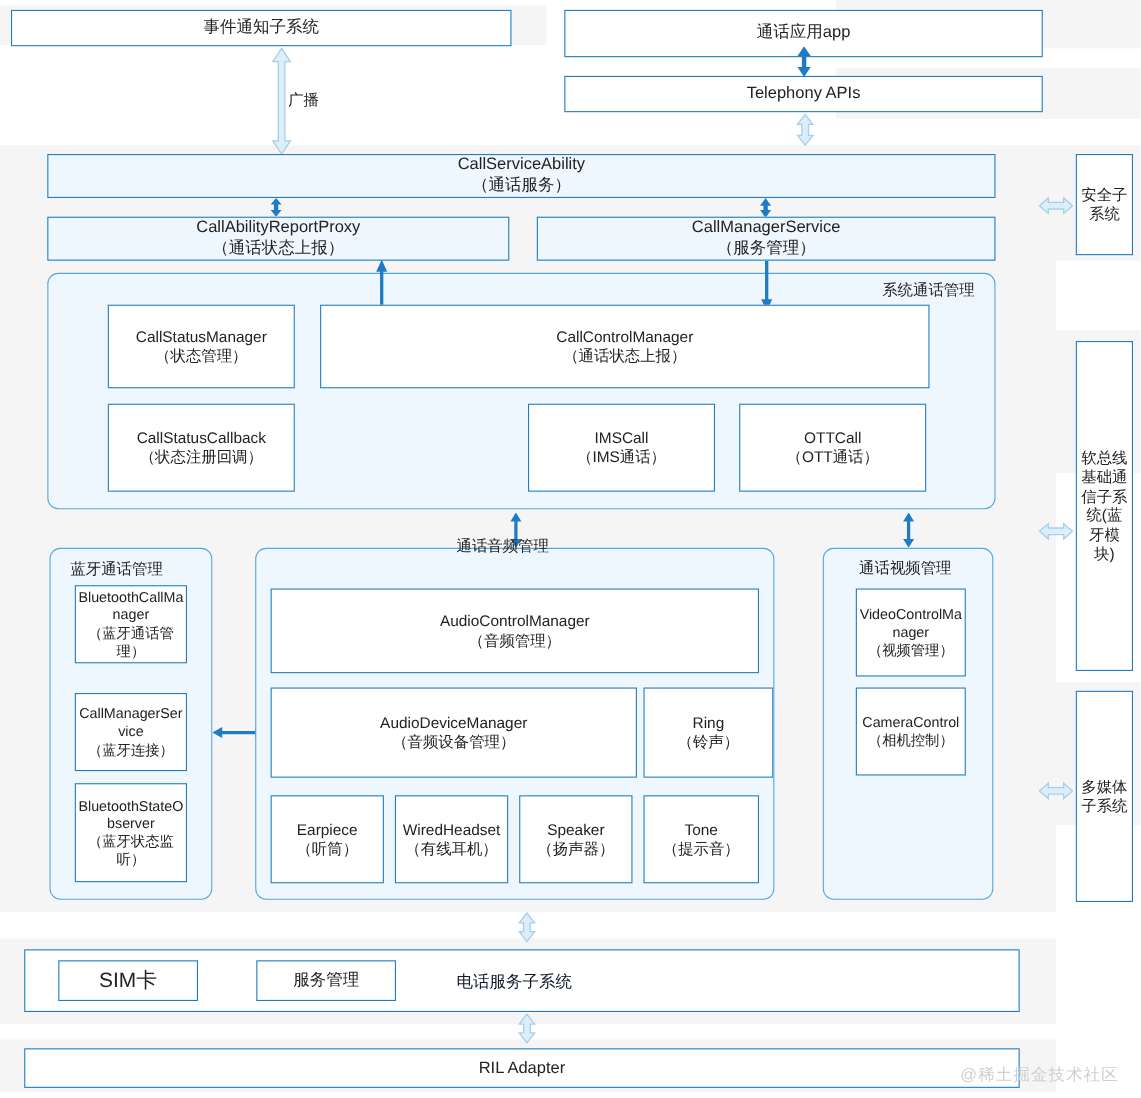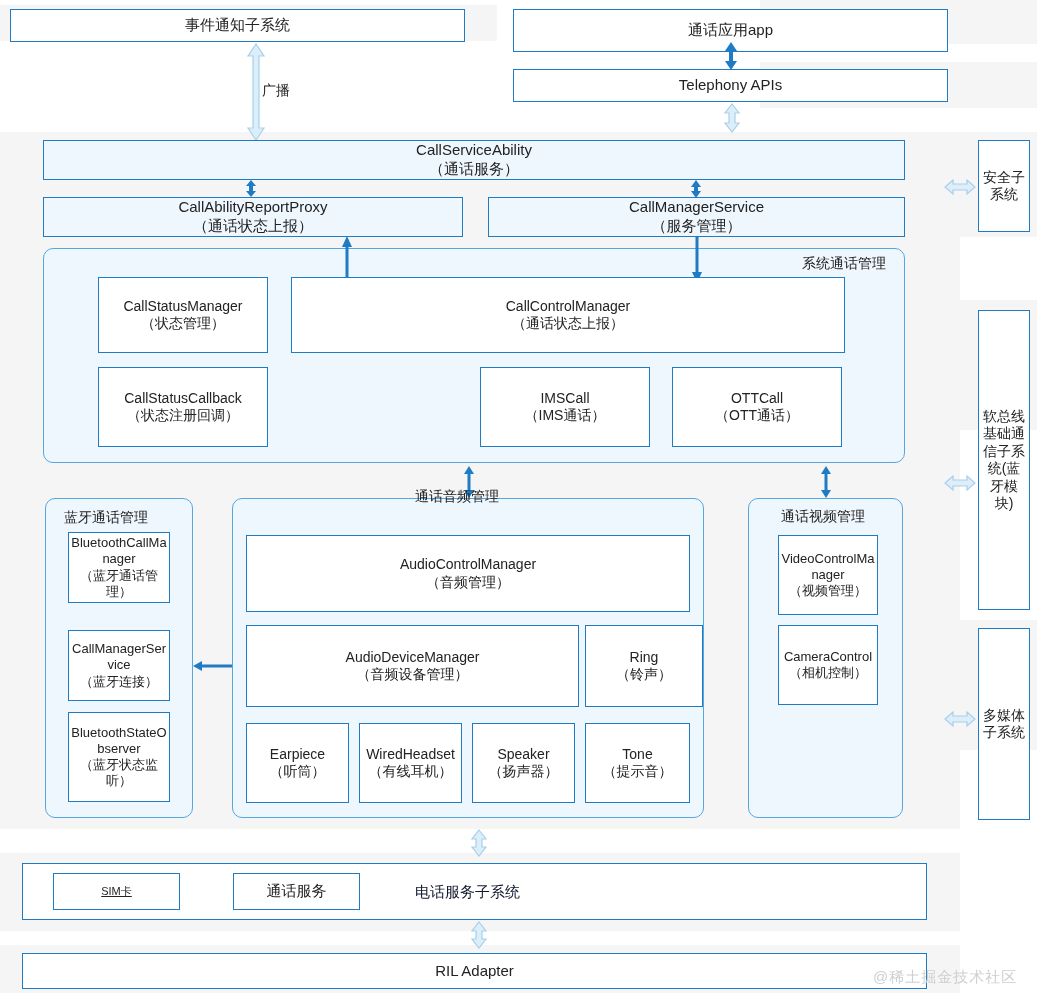--- a/index.html
+++ b/index.html
@@ -262,25 +262,25 @@
   <svg class="arrow-hollow" style="left:944px;top:710px;width:32px;height:18px;" viewBox="0 0 32 18">
     <path d="M1 9 L9 2 L9 6 L23 6 L23 2 L31 9 L23 16 L23 12 L9 12 L9 16 Z" fill="#ddeefb" stroke="#a8cfe9" stroke-width="1.2"></path>
   </svg>
 
   <svg class="arrow-hollow" style="left:468px;top:829px;width:22px;height:28px;" viewBox="0 0 22 28">
     <path d="M11 1 L18 10 L14 10 L14 18 L18 18 L11 27 L4 18 L8 18 L8 10 L4 10 Z" fill="#ddeefb" stroke="#a8cfe9" stroke-width="1.2"></path>
   </svg>
 
   <div class="abs box" style="left:22px;top:863px;width:905px;height:57px;justify-content:flex-start;align-items:flex-start;"></div>
 
-  <div class="abs box" style="left:53px;top:873px;width:127px;height:37px;font-size:11px;text-decoration:underline;">
+  <div class="abs box" style="left:53px;top:873px;width:127px;height:37px;font-size:19px;">
     <span class="cn">SIM卡</span>
   </div>
   <div class="abs box" style="left:233px;top:873px;width:127px;height:37px;font-size:15px;">
-    <span class="cn">通话服务</span>
+    <span class="cn">服务管理</span>
   </div>
   <div class="abs" style="left:415px;top:883px;font-size:15px;color:#0f172a;">电话服务子系统</div>
 
   <svg class="arrow-hollow" style="left:468px;top:921px;width:22px;height:28px;" viewBox="0 0 22 28">
     <path d="M11 1 L18 10 L14 10 L14 18 L18 18 L11 27 L4 18 L8 18 L8 10 L4 10 Z" fill="#ddeefb" stroke="#a8cfe9" stroke-width="1.2"></path>
   </svg>
 
   <div class="abs box" style="left:22px;top:953px;width:905px;height:36px;font-size:15px;">
     <span class="en">RIL Adapter</span>
   </div>

